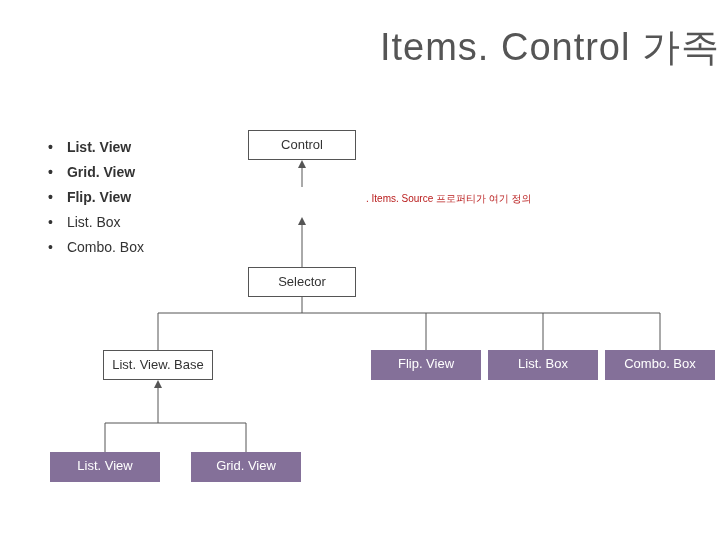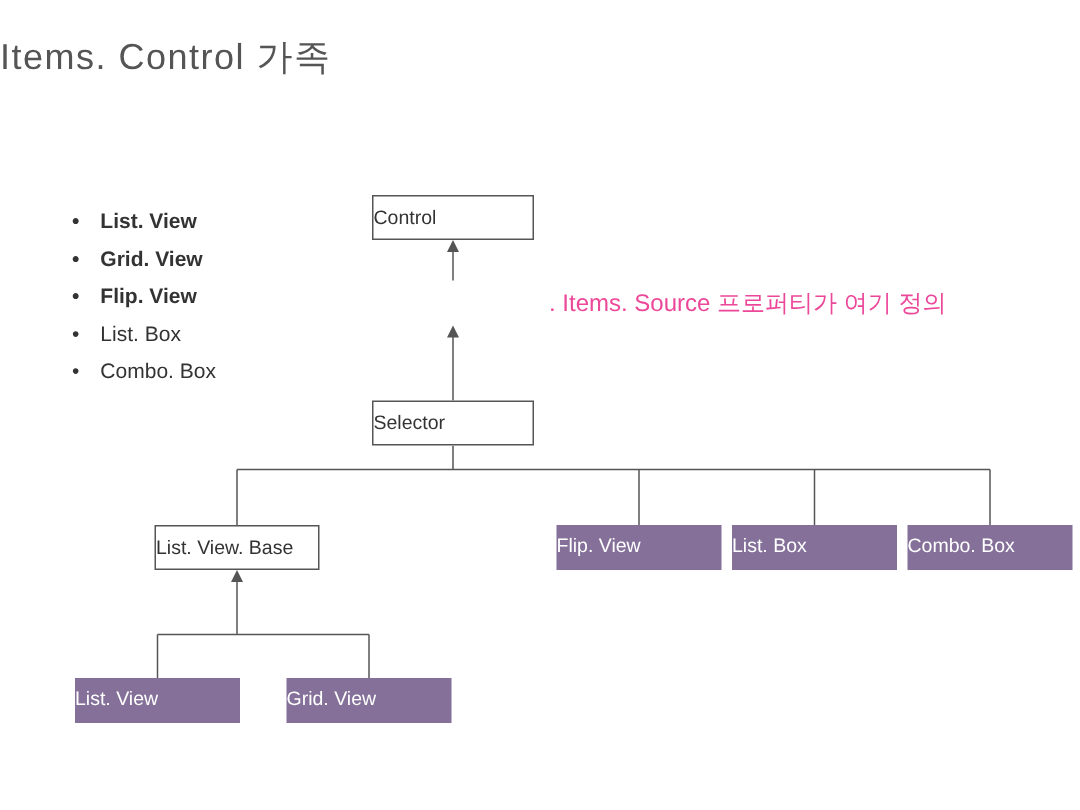--- a/index.html
+++ b/index.html
@@ -1,22 +1,22 @@
 <!DOCTYPE html>
 <html><head>
 <meta charset="utf-8">
 <style>
 html,body{margin:0;padding:0;width:720px;height:540px;background:#fff;font-family:sans-serif;color:#333}
 .slide{position:relative;width:720px;height:540px}
-.title{position:absolute;top:22px;left:0;right:0;text-align:left;font-size:24px;color:#555;letter-spacing:1px}
+.title{position:absolute;top:22px;left:0;right:0;text-align:right;font-size:38px;color:#555;letter-spacing:1px}
 .bullets{position:absolute;top:135px;left:48px;font-size:14px;line-height:25px}
 .bullets div::before{content:"•";margin-right:14px}
 .bullets .b{font-weight:700}
-.annot{position:absolute;top:192px;left:366px;font-size:16px;color:#ec4899}
-.box{position:absolute;box-sizing:border-box;height:30px;line-height:28px;font-size:13px}
+.annot{position:absolute;top:192px;left:366px;font-size:10px;color:#b91c1c}
+.box{position:absolute;box-sizing:border-box;height:30px;line-height:28px;text-align:center;font-size:13px}
 .outline{border:1px solid #555;background:#fff}
 .purple{background:#847099;color:#fff}
 svg.lines{position:absolute;top:0;left:0;width:720px;height:540px;pointer-events:none}
 svg.lines line{stroke:#555;stroke-width:1}
 svg.lines polygon{fill:#555}
 </style>
 </head>
 <body>
 <div class="slide">
   <div class="title">Items. Control 가족</div>

